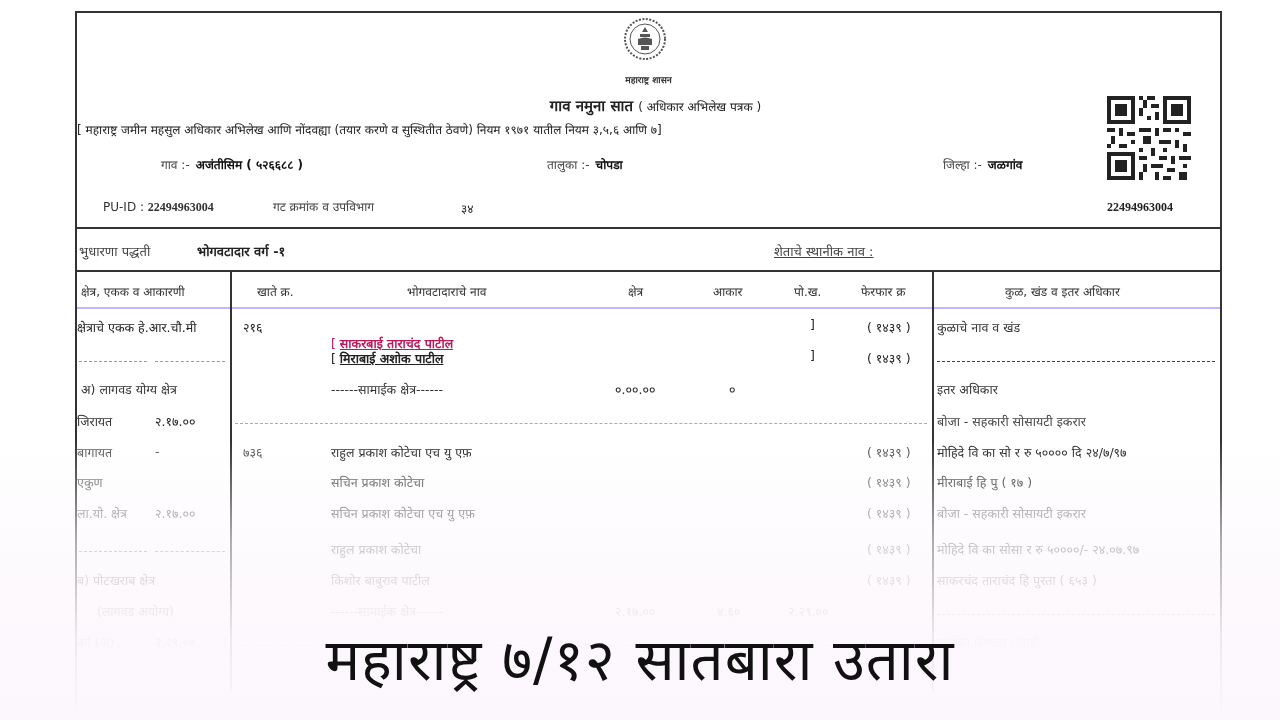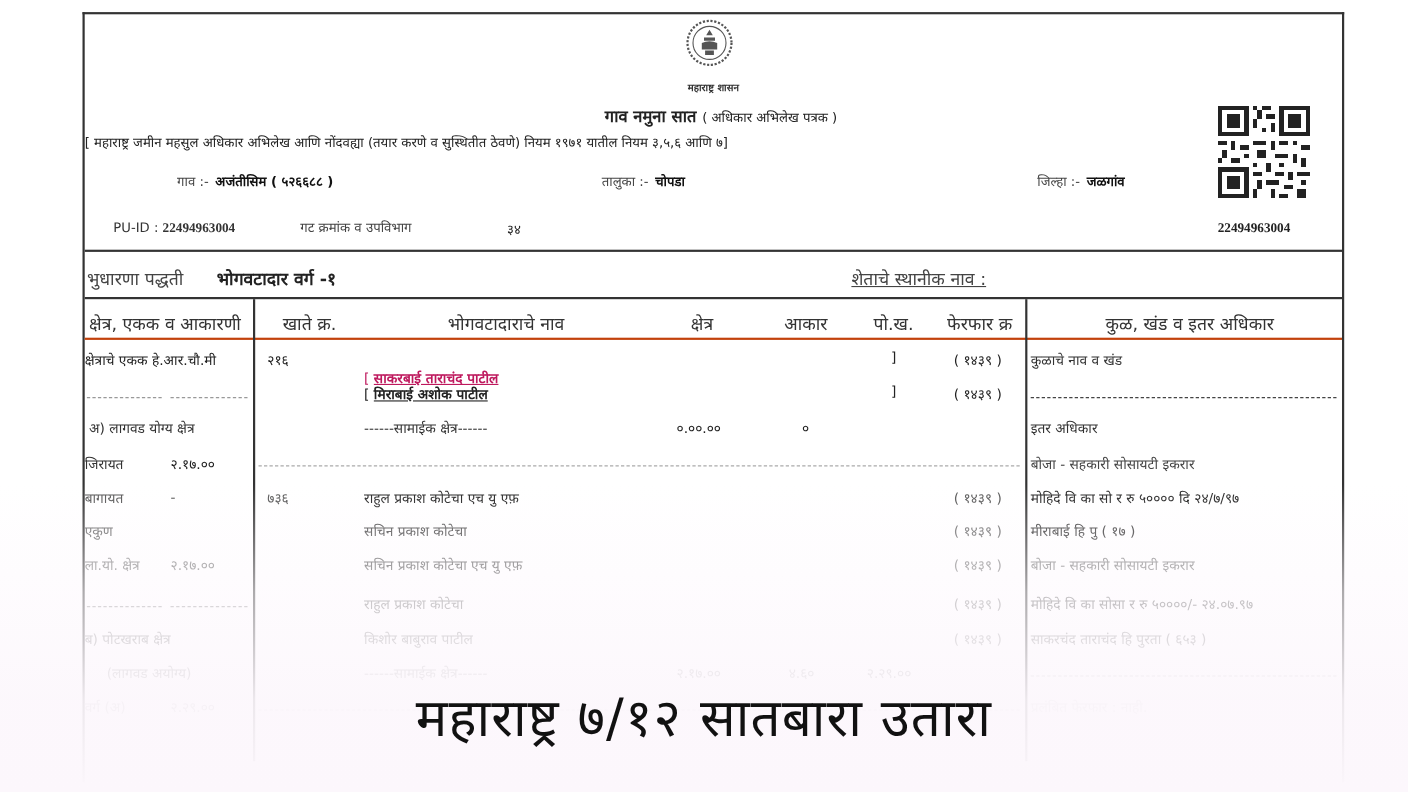--- a/index.html
+++ b/index.html
@@ -18,41 +18,41 @@
   .rule { position: absolute; left: 0; width: 100%; top: 108px; text-align: left; font-size: 12px; color: #222; }
   .hdr-field { position: absolute; font-size: 12px; color: #444; top: 143px; white-space: nowrap; }
   .hdr-field b { color: #111; margin-left: 6px; }
   .qr { position: absolute; left: 1030px; top: 83px; width: 84px; height: 84px; }
   .qr-id { position: absolute; left: 1030px; top: 187px; font-family: "Liberation Serif", serif; font-size: 12px; font-weight: bold; color: #222; }
   .pu { position: absolute; left: 26px; top: 187px; font-size: 12px; color: #333; white-space: nowrap; }
   .pu b { font-family: "Liberation Serif", serif; }
   .gat { position: absolute; left: 196px; top: 185px; font-size: 12px; color: #444; }
   .gat-val { position: absolute; left: 384px; top: 187px; font-size: 12px; color: #222; }
 
-  .tenure { position: absolute; left: 0; top: 216px; width: 100%; height: 43px; border-bottom: 2px solid #333; font-size: 16px; }
+  .tenure { position: absolute; left: 0; top: 216px; width: 100%; height: 43px; border-bottom: 2px solid #333; font-size: 13px; }
   .tenure .lbl { position: absolute; left: 2px; top: 13px; color: #444; }
   .tenure .val { position: absolute; left: 120px; top: 13px; font-weight: bold; color: #222; }
   .tenure .local { position: absolute; left: 697px; top: 13px; color: #444; text-decoration: underline; }
 
-  .colhdr { position: absolute; left: 0; top: 259px; width: 100%; height: 37px; border-bottom: 2px solid #c2410c; font-size: 16px; color: #333; }
+  .colhdr { position: absolute; left: 0; top: 259px; width: 100%; height: 37px; border-bottom: 2px solid #c4b5fd; font-size: 12px; color: #333; }
   .colhdr span { position: absolute; top: 11px; white-space: nowrap; }
   .vline { position: absolute; width: 2px; background: #333; }
 
   .body-txt { position: absolute; font-size: 12.5px; white-space: nowrap; color: #333; }
   .dash { position: absolute; border-top: 1px dashed #999; height: 0; }
   .ul { text-decoration: underline; font-weight: bold; }
 
   .fade {
     position: absolute; left: 0; top: 440px; width: 1280px; height: 280px;
     background: linear-gradient(to bottom, rgba(255,255,255,0) 0%, rgba(253,249,253,0.6) 35%, rgba(252,247,252,0.92) 70%, rgba(252,247,252,1) 100%);
     pointer-events: none;
   }
   .banner {
     position: absolute; left: 0; width: 1280px; top: 618px; text-align: center;
-    font-size: 48px; color: #111; font-weight: normal; letter-spacing: 1px;
+    font-size: 58px; color: #111; font-weight: normal; letter-spacing: 1px;
   }
 </style>
 </head>
 <body>
 
 <div class="doc">
 
   <div class="header">
     <svg class="emblem" viewBox="0 0 44 52">
       <circle cx="22" cy="22" r="20" fill="none" stroke="#555" stroke-width="2" stroke-dasharray="2 1.5"></circle>

